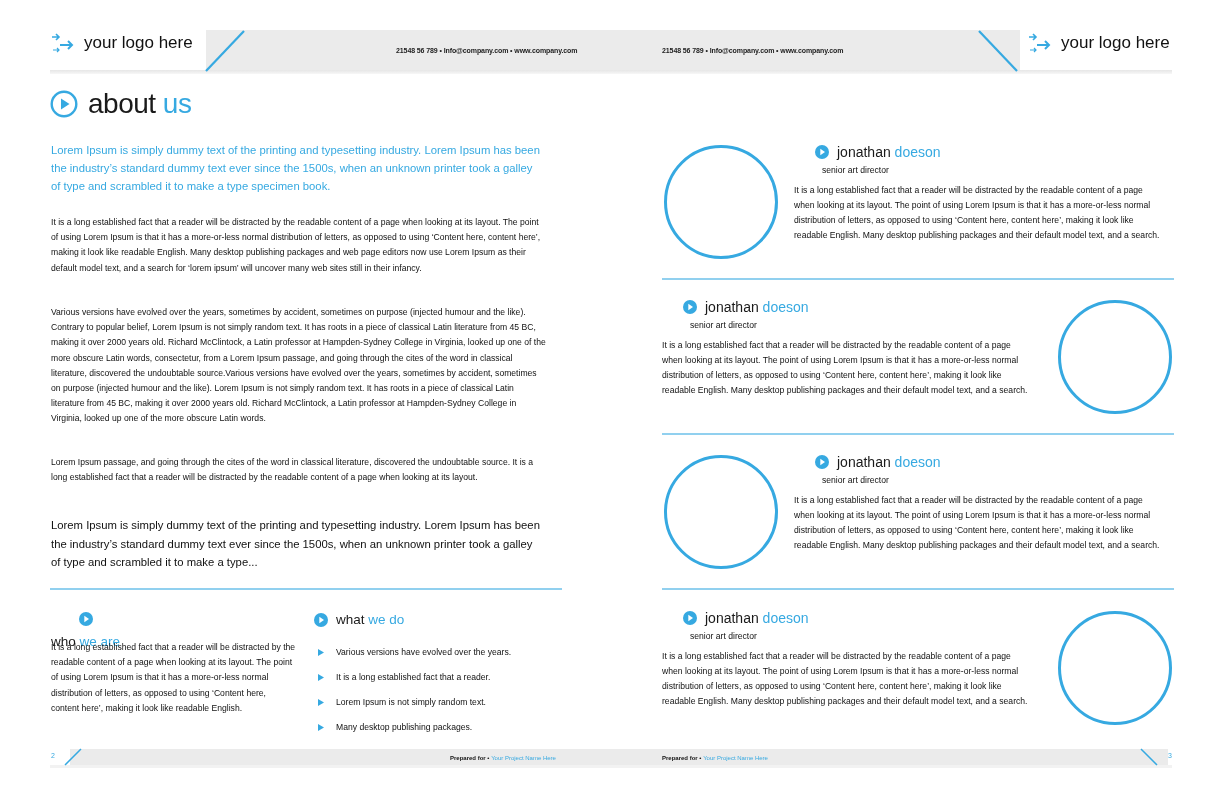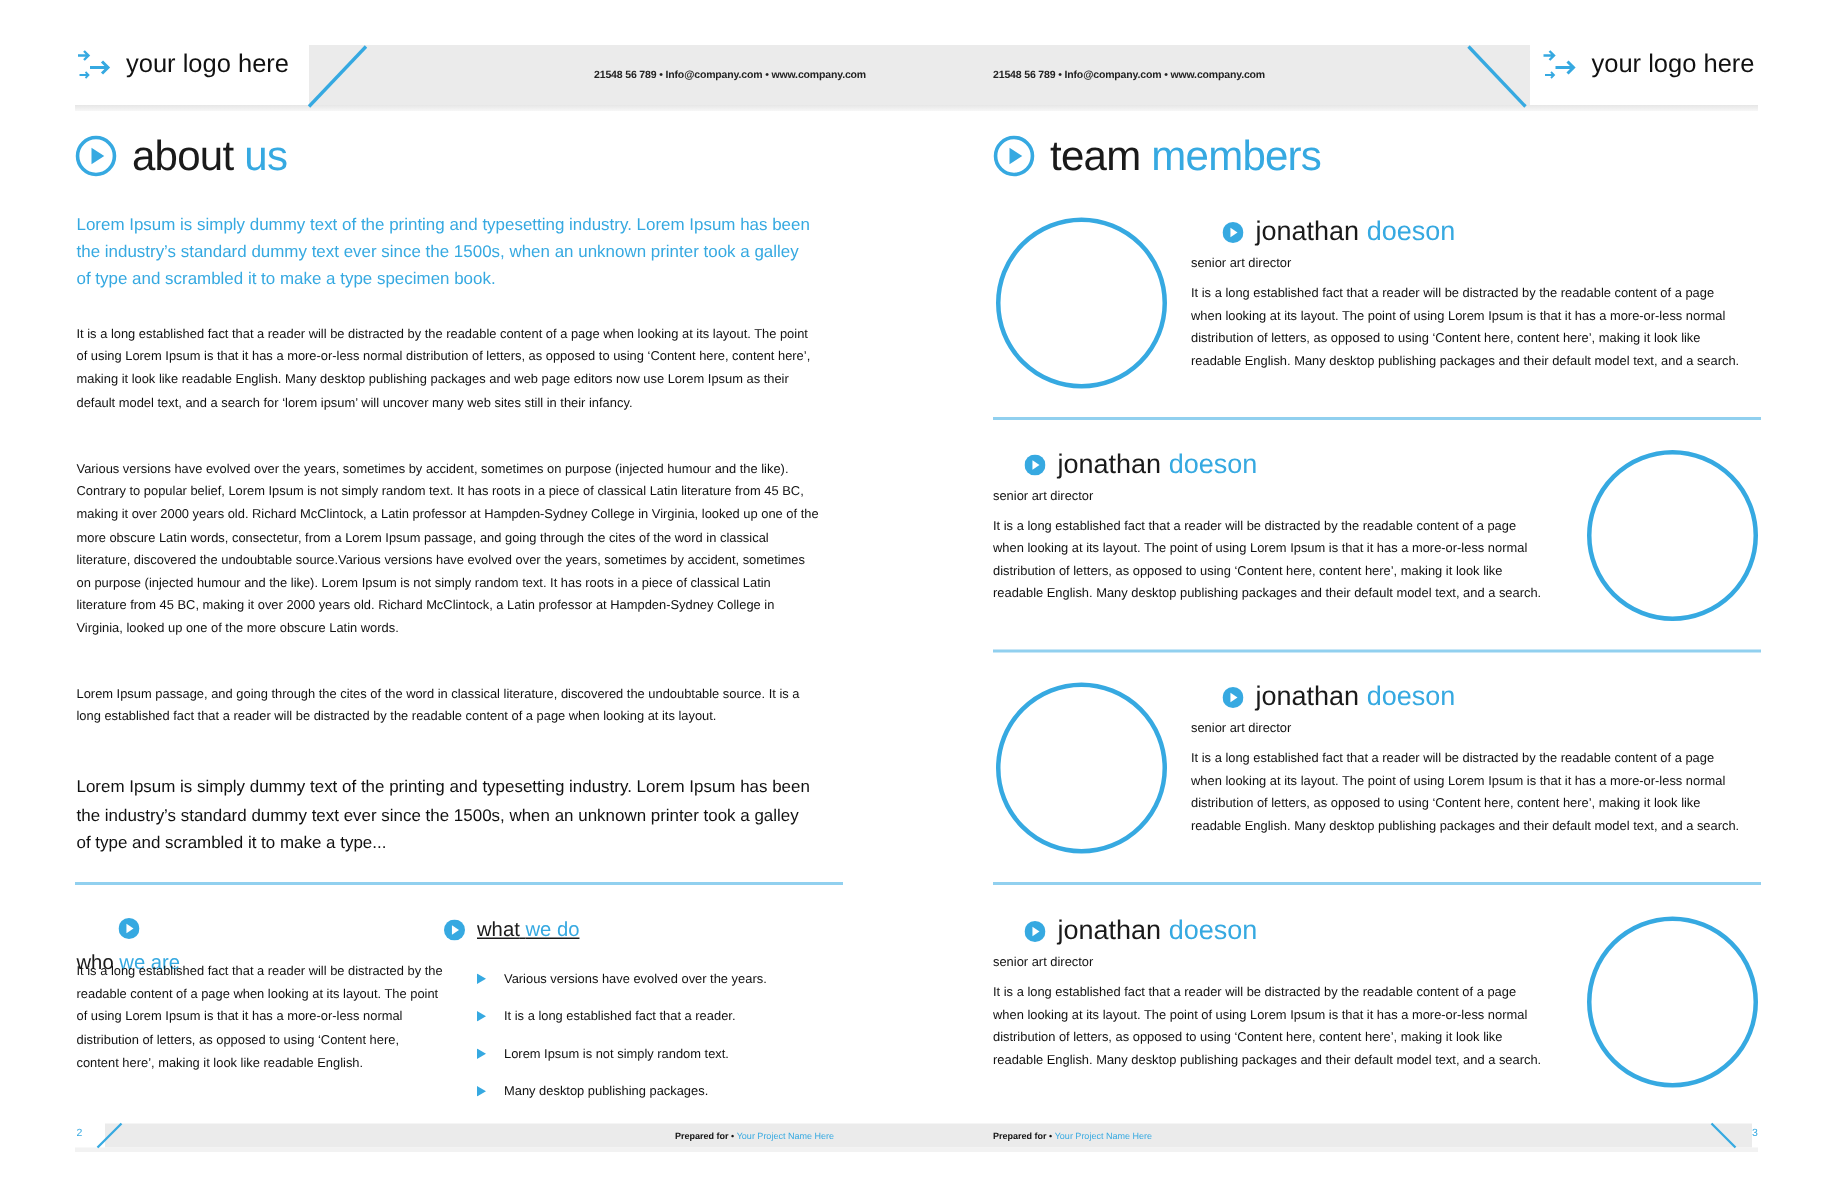--- a/index.html
+++ b/index.html
@@ -44,21 +44,21 @@
     .p2 { top: 305px; }
     .p3 { top: 455px; }
     .lead-black { position: absolute; left: 51px; top: 516px; width: 490px; font-size: 11.3px; line-height: 18.5px; color: #111; }
 
     .divider { position: absolute; height: 2px; background: #36a9e1; opacity: 0.55; }
     .page-left .divider { left: 50px; width: 512px; top: 588px; }
 
     .sub-title { position: absolute; display: flex; align-items: center; gap: 8px; font-size: 13.5px; top: 612px; }
     .sub-title .dot { width: 14px; height: 14px; }
     .who { left: 51px; flex-direction: column; }
-    .what { left: 296px; text-decoration: underline; }
+    .what { left: 314px; }
     .who-text { position: absolute; left: 51px; top: 640px; width: 245px; font-size: 8.6px; line-height: 15.2px; color: #111; }
     .what-list { position: absolute; left: 318px; top: 640px; width: 240px; list-style: none; }
     .what-list li { display: flex; align-items: center; gap: 12px; font-size: 8.6px; color: #111; height: 25px; line-height: 15px; }
     .what-list .bullet { width: 6px; height: 7px; flex: 0 0 6px; }
 
     
     .ftr-band { position: absolute; top: 749px; height: 16px; background: #ebebeb; }
     .page-left .ftr-band { left: 70px; right: 0; }
     .page-right .ftr-band { left: 0; right: 56px; }
     .ftr-shadow { position: absolute; top: 765px; height: 3px; background: #f2f2f2; }
@@ -80,23 +80,23 @@
     .m1 { top: 140px; }
     .m2 { top: 295px; }
     .m3 { top: 450px; }
     .m4 { top: 606px; }
     .avatar { position: absolute; width: 114px; height: 114px; border: 3px solid #36a9e1; border-radius: 50%; top: 5px; }
     .member.img-left .avatar { left: 2px; }
     .member.img-right .avatar { left: 396px; }
     .member-info { position: absolute; top: 4px; }
     .member.img-left .member-info { left: 132px; width: 380px; }
     .member.img-right .member-info { left: 0; width: 380px; }
-    .m-name { display: flex; align-items: center; gap: 8px; font-size: 18px; padding-left: 21px; }
+    .m-name { display: flex; align-items: center; gap: 8px; font-size: 14px; padding-left: 21px; }
     .m-name .dot { width: 14px; height: 14px; }
-    .m-role { font-size: 8.6px; margin-top: 5px; color: #111; }
+    .m-role { font-size: 8.6px; margin-top: 5px; margin-left: 28px; color: #111; }
     .m-bio { font-size: 8.6px; line-height: 15px; margin-top: 8px; color: #111; width: 370px; }
     .m-divider { position: absolute; left: 0; width: 512px; height: 2px; background: #36a9e1; opacity: 0.55; top: 138px; }
   </style>
 </head>
 <body>
 
 <div class="spread">
 
   <div class="page page-left">
     <div class="hdr-band"></div>
@@ -191,27 +191,20 @@
     <div class="hdr-contact">21548 56 789 • Info@company.com • www.company.com</div>
     <div class="logo">
       <svg class="logo-icon" viewBox="0 0 26 22">
         <path d="M2 5 H9 M6 2 L9 5 L6 8" stroke="#36a9e1" stroke-width="1.6" fill="none"></path>
         <path d="M10 13 H22 M18 9 L22 13 L18 17" stroke="#36a9e1" stroke-width="2" fill="none"></path>
         <path d="M3 18 H9 M7 16 L9 18 L7 20" stroke="#36a9e1" stroke-width="1.2" fill="none"></path>
       </svg>
       <span class="logo-text">your logo here</span>
     </div>
 
-    <div class="big-title">
-      <svg class="play-circle" viewBox="0 0 28 28">
-        <circle cx="14" cy="14" r="12.3" stroke="#36a9e1" stroke-width="2.4" fill="none"></circle>
-        <path d="M11 8.5 L19.5 14 L11 19.5 Z" fill="#36a9e1"></path>
-      </svg>
-      <span><span>team</span> <span class="accent">members</span></span>
-    </div>
 
     <div class="member img-left m1">
       <div class="avatar"></div>
       <div class="member-info">
         <div class="m-name">
           <svg class="dot" viewBox="0 0 14 14">
               <circle cx="7" cy="7" r="7" fill="#36a9e1"></circle>
               <path d="M5.3 3.8 L10 7 L5.3 10.2 Z" fill="#fff"></path>
             </svg>
           <span><span>jonathan</span> <span class="accent">doeson</span></span>

